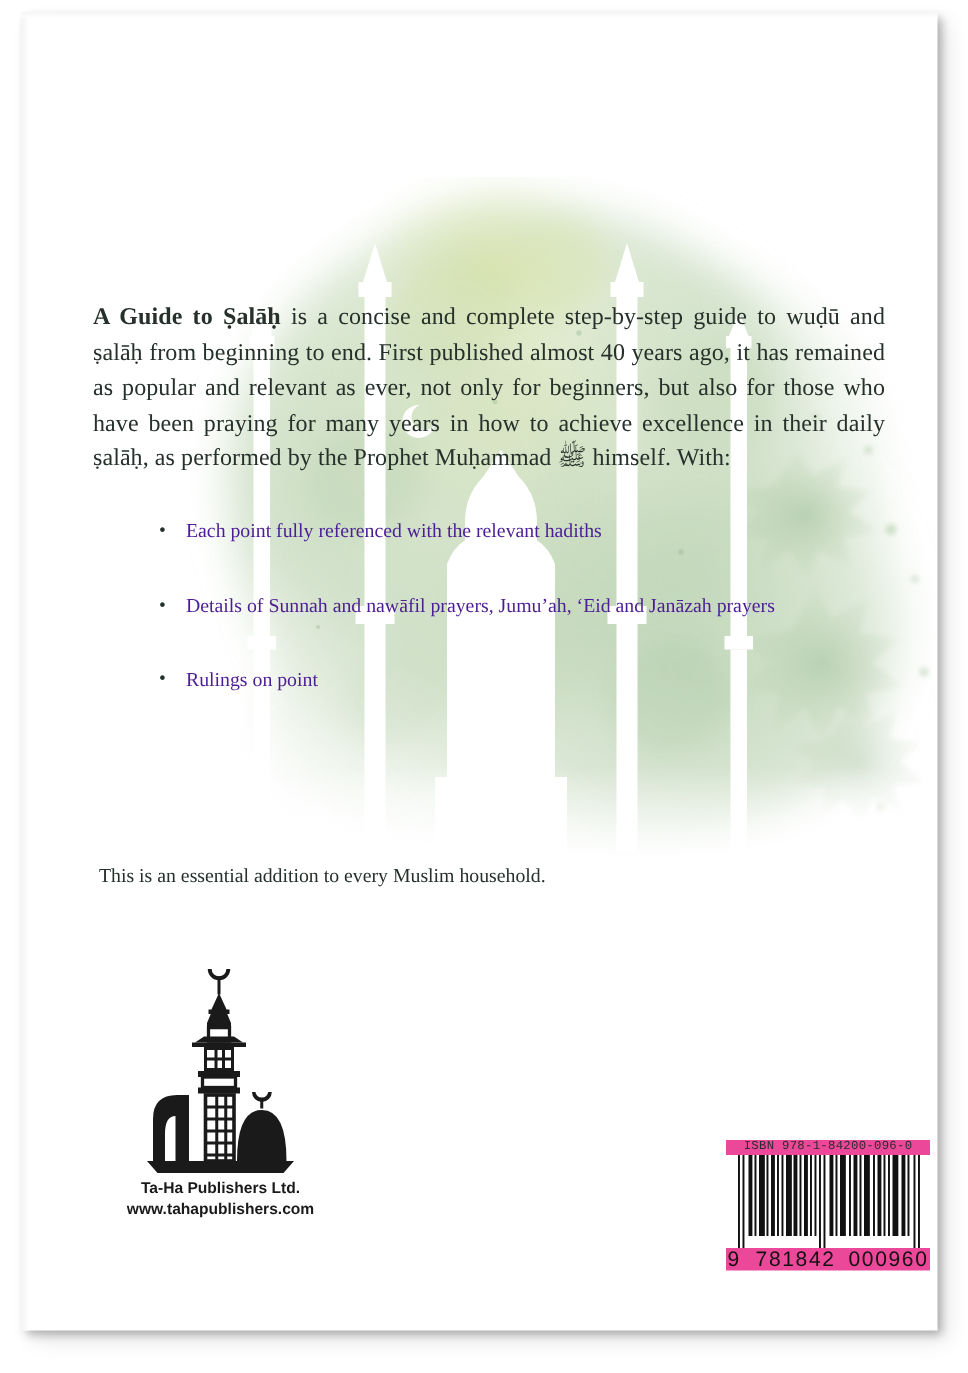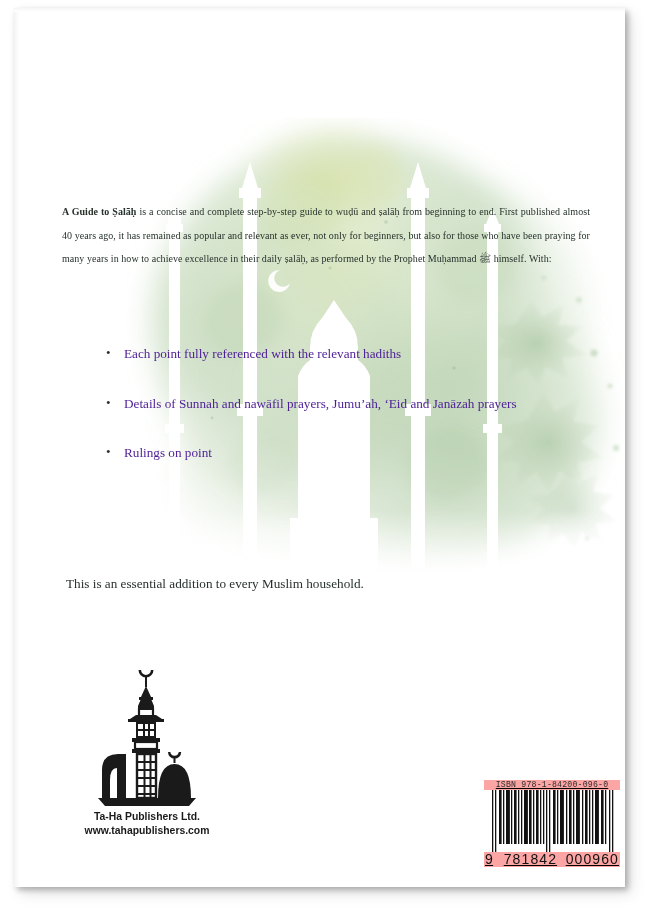--- a/index.html
+++ b/index.html
@@ -62,21 +62,21 @@
     pointer-events: none;
   }
   .artwork svg { display: block; }
 
   
   .blurb {
     position: absolute;
     left: 48px;
     top: 192px;
     width: 528px;
-    font-size: 10px;
+    font-size: 16px;
     line-height: 23.5px;
     color: #26312b;
     text-align: justify;
     text-justify: inter-word;
     letter-spacing: 0.05px;
   }
   .blurb .lead-title { font-weight: bold; }
 
   .bullets {
     position: absolute;
@@ -110,42 +110,41 @@
     font-size: 13.2px;
     line-height: 19px;
     color: #26312b;
     margin-top: 44px;
   }
 
   
   .publisher {
     position: absolute;
     left: 38px;
-    top: 658px;
+    top: 634px;
     width: 190px;
     text-align: center;
   }
   .publisher .logo-mark { display: block; margin: 0 auto; }
   .publisher .pub-lines {
     margin-top: 4px;
     font-family: "Liberation Sans", sans-serif;
     font-size: 10.4px;
     font-weight: bold;
     line-height: 13.5px;
     color: #1a1a1a;
   }
 
   
   .barcode-block {
     position: absolute;
     left: 470px;
-    top: 772px;
+    top: 752px;
     width: 136px;
-    background: #fca5a5;
-    text-decoration: underline;
+    background: #ec4899;
   }
   .isbn-line {
     font-family: "Liberation Mono", monospace;
     font-size: 8.2px;
     letter-spacing: 0.2px;
     color: #2b2b2b;
     text-align: center;
     margin-bottom: 1px;
     white-space: nowrap;
   }

